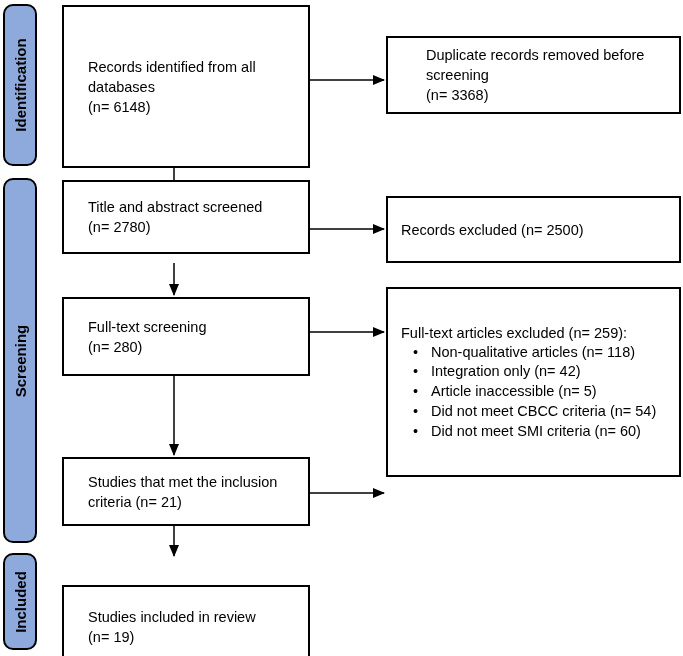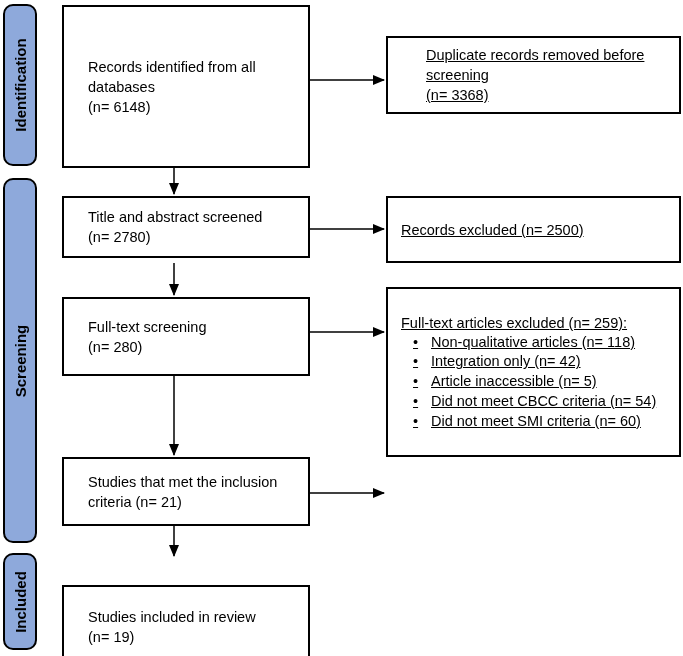--- a/index.html
+++ b/index.html
@@ -52,21 +52,20 @@
   }
   .box.main {
     left: 62px;
     width: 248px;
     padding: 4px 10px 4px 24px;
   }
   .box.side {
     left: 386px;
     width: 295px;
     padding: 4px 6px 4px 13px;
-    text-decoration: underline;
   }
   .box.side.indent-lg {
     padding-left: 38px;
   }
   .box-text {
     font-size: 14.5px;
     line-height: 1.38;
     white-space: pre-line;
   }
   .bullet-row {
@@ -117,21 +116,21 @@
   </div>
   <div class="stage" style="top:553px;height:97px">
     <span class="stage-text">Included</span>
   </div>
 
   <div class="box main" style="top:5px;height:163px">
     <div class="box-text">Records identified from all
 databases
 (n= 6148)</div>
   </div>
-  <div class="box main" style="top:196px;height:62px">
+  <div class="box main" style="top:180px;height:74px">
     <div class="box-text">Title and abstract screened
 (n= 2780)</div>
   </div>
   <div class="box main" style="top:297px;height:79px">
     <div class="box-text">Full-text screening
 (n= 280)</div>
   </div>
   <div class="box main" style="top:457px;height:69px">
     <div class="box-text">Studies that met the inclusion
 criteria (n= 21)</div>
@@ -142,21 +141,21 @@
   </div>
 
   <div class="box side indent-lg" style="top:36px;height:78px">
     <div class="box-text">Duplicate records removed before
 screening
 (n= 3368)</div>
   </div>
   <div class="box side" style="top:196px;height:67px">
     <div class="box-text">Records excluded (n= 2500)</div>
   </div>
-  <div class="box side" style="top:287px;height:170px">
+  <div class="box side" style="top:287px;height:190px">
     <div class="box-text">Full-text articles excluded (n= 259):</div>
     <div class="bullet-row">
       <span class="bullet-glyph">•</span>
       <span class="bullet-text">Non-qualitative articles (n= 118)</span>
     </div>
     <div class="bullet-row">
       <span class="bullet-glyph">•</span>
       <span class="bullet-text">Integration only (n= 42)</span>
     </div>
     <div class="bullet-row">

